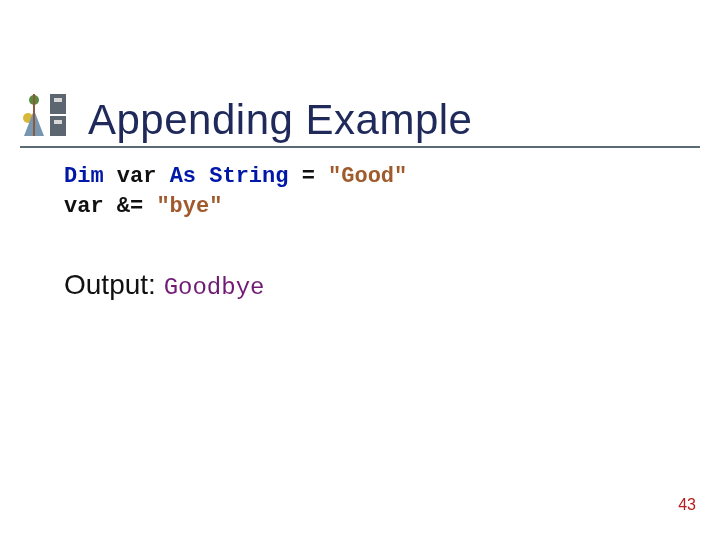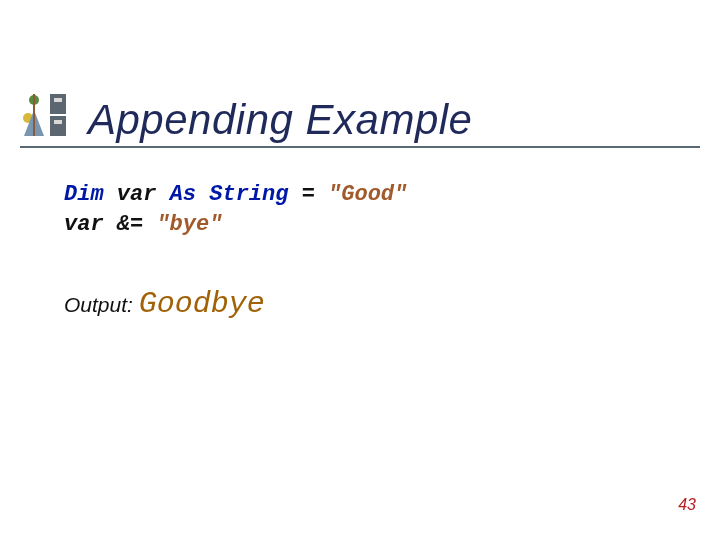--- a/index.html
+++ b/index.html
@@ -10,21 +10,20 @@
     background: #ffffff;
     font-family: Arial, Helvetica, sans-serif;
     position: relative;
     overflow: hidden;
   }
   .slide {
     width: 720px;
     height: 540px;
     position: relative;
     box-sizing: border-box;
-    font-style: italic;
   }
   .header {
     position: absolute;
     top: 74px;
     left: 20px;
     right: 20px;
     height: 70px;
     display: flex;
     align-items: flex-end;
     border-bottom: 2px solid #5a6a74;
@@ -40,44 +39,44 @@
   }
   .title {
     font-size: 42px;
     color: #1f2a5a;
     font-weight: normal;
     letter-spacing: 0.5px;
     white-space: nowrap;
   }
   .body {
     position: absolute;
-    top: 180px;
+    top: 162px;
     left: 64px;
     right: 40px;
   }
   .code {
     font-family: "Courier New", Courier, monospace;
     font-size: 22px;
     line-height: 1.35;
     font-weight: bold;
   }
   .kw   { color: #0018a8; } 
   .str  { color: #a05a2c; } 
   .norm { color: #111111; }
   .output-line {
     margin-top: 48px;
   }
   .output-label {
-    font-size: 21px;
+    font-size: 28px;
     color: #111111;
   }
   .output-value {
     font-family: "Courier New", Courier, monospace;
-    font-size: 30px;
-    color: #a16207;
+    font-size: 24px;
+    color: #701a75;
     font-weight: normal;
   }
   .page-num {
     position: absolute;
     right: 24px;
     bottom: 26px;
     font-size: 16px;
     color: #b91c1c;
   }
 </style>

